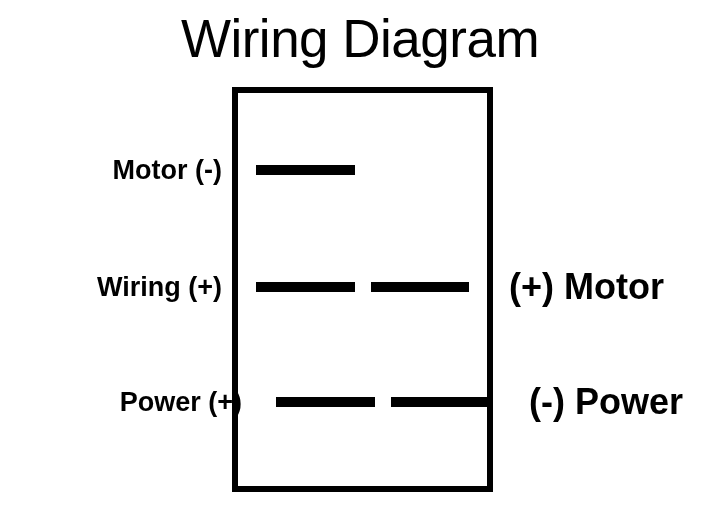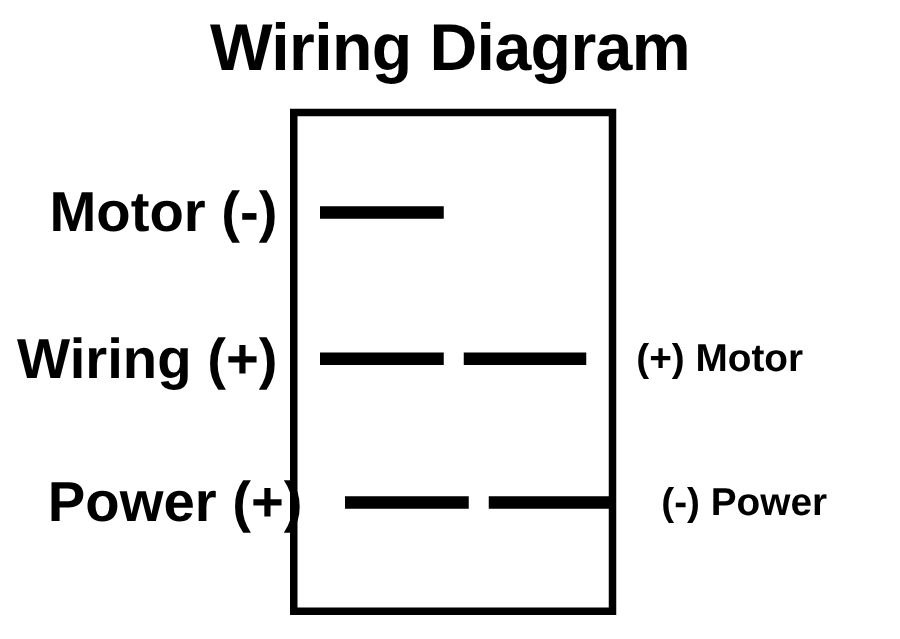--- a/index.html
+++ b/index.html
@@ -19,21 +19,21 @@
   }
 
   
   #diagram-title {
     position: absolute;
     left: 0;
     top: 8px;
     width: 720px;
     text-align: center;
     font-size: 53px;
-    font-weight: bold;
+    font-weight: normal;
     letter-spacing: -0.5px;
     line-height: 62px;
     white-space: nowrap;
   }
 
   
   #switch-body {
     position: absolute;
     left: 232px;
     top: 87px;
@@ -58,37 +58,37 @@
   
   .label-left {
     position: absolute;
     left: 0;
     top: 0;
     width: 222px;
     height: 44px;
     display: flex;
     align-items: center;
     justify-content: flex-end;
-    font-size: 45px;
+    font-size: 27px;
     font-weight: bold;
     line-height: 40px;
     white-space: nowrap;
   }
 
   
   .label-right {
     position: absolute;
     left: 509px;
     top: 0;
     width: 211px;
     height: 44px;
     display: flex;
     align-items: center;
     justify-content: flex-start;
-    font-size: 31px;
+    font-size: 36px;
     font-weight: bold;
     line-height: 40px;
     white-space: nowrap;
   }
 
   
   .contact-bar {
     position: absolute;
     height: 10px;
     background: #000000;

